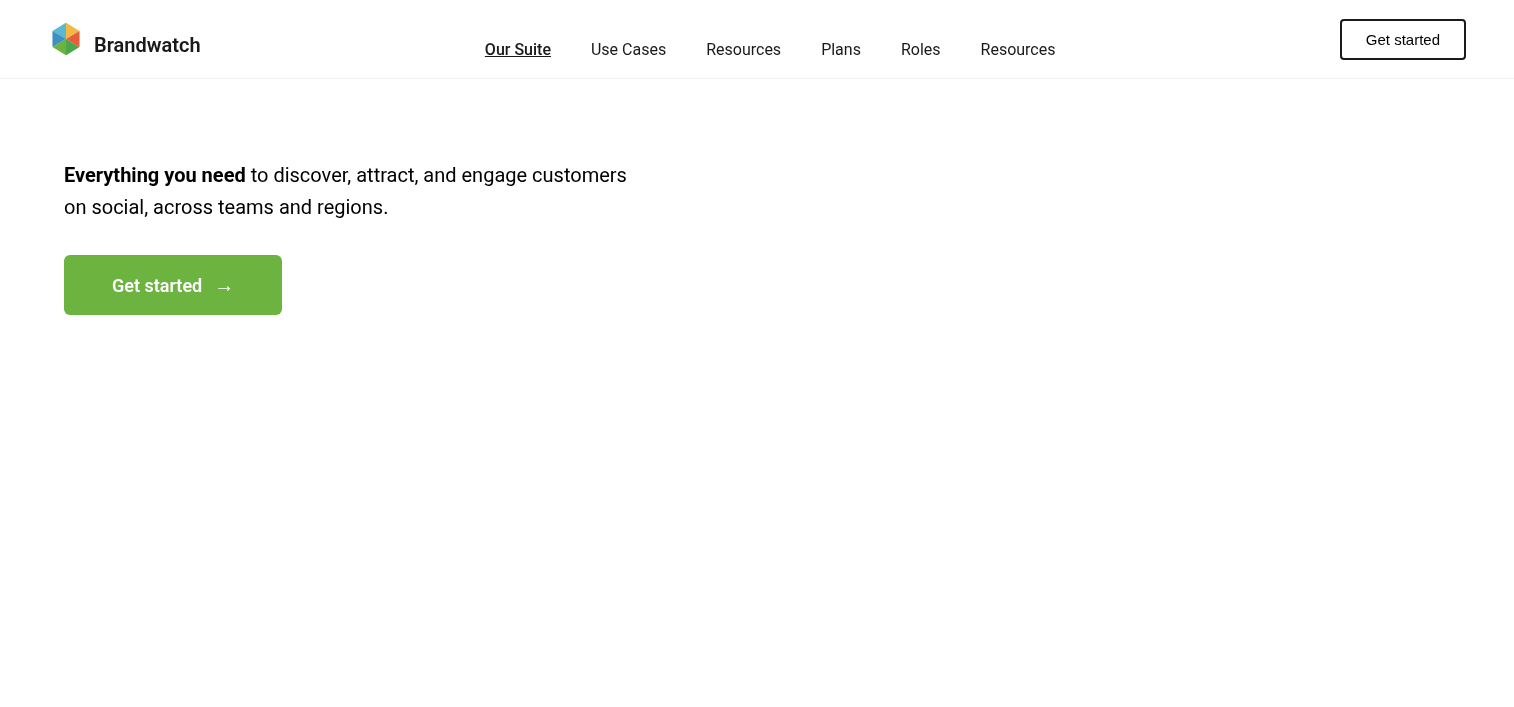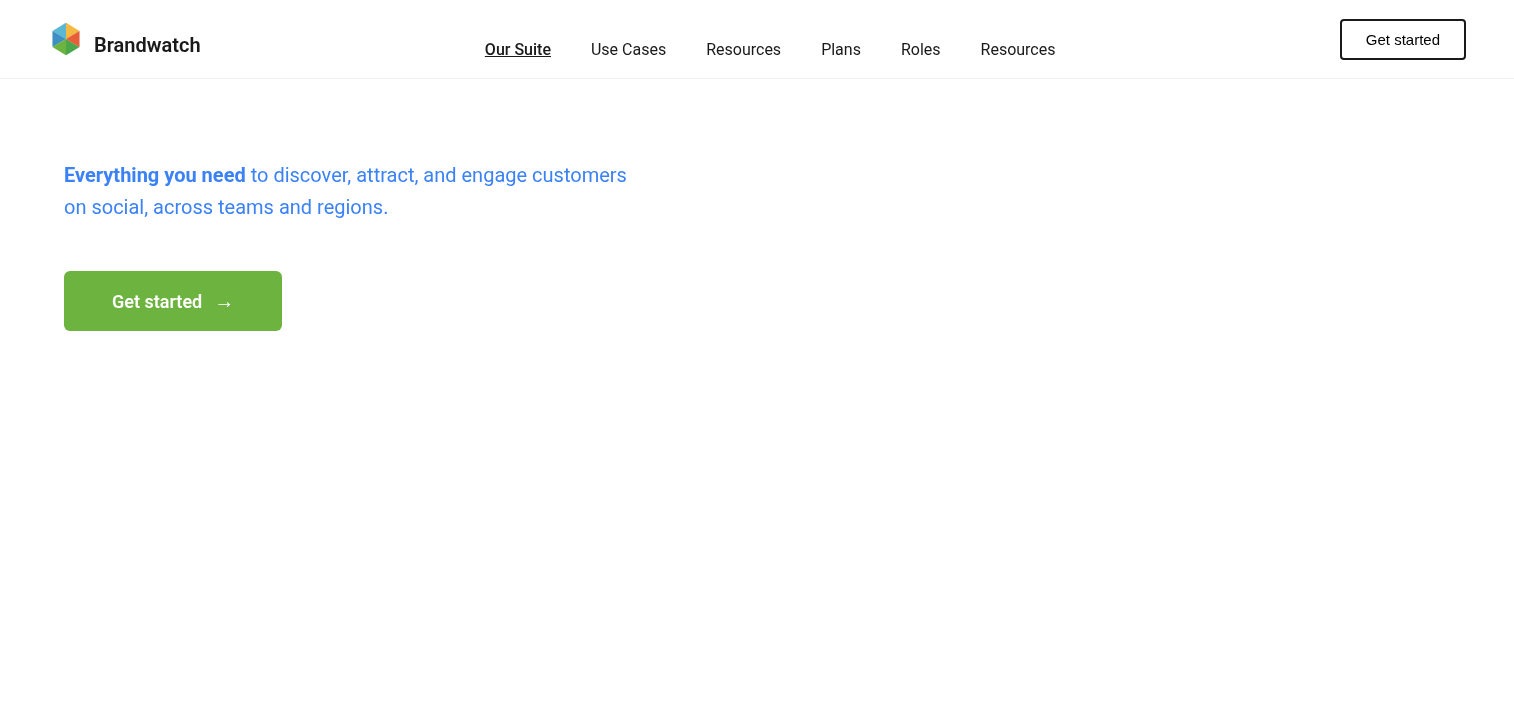--- a/index.html
+++ b/index.html
@@ -91,22 +91,22 @@
       color: #1a1a1a;
     }
 
     .hero-headline .green-text {
       color: #6cb33f;
     }
 
     .hero-subtext {
       font-size: 20px;
       line-height: 1.6;
-      color: #3b82f6;
-      margin-bottom: 48px;
+      color: #000000;
+      margin-bottom: 32px;
       max-width: 580px;
     }
 
     .hero-subtext strong {
       font-weight: 700;
     }
 
     .hero-button {
       display: inline-flex;
       align-items: center;

